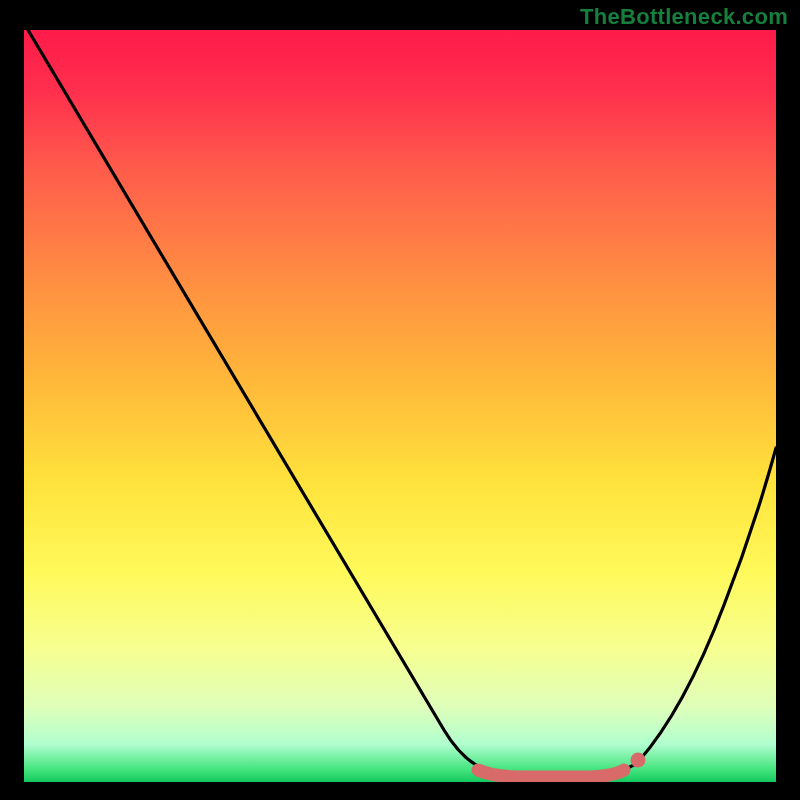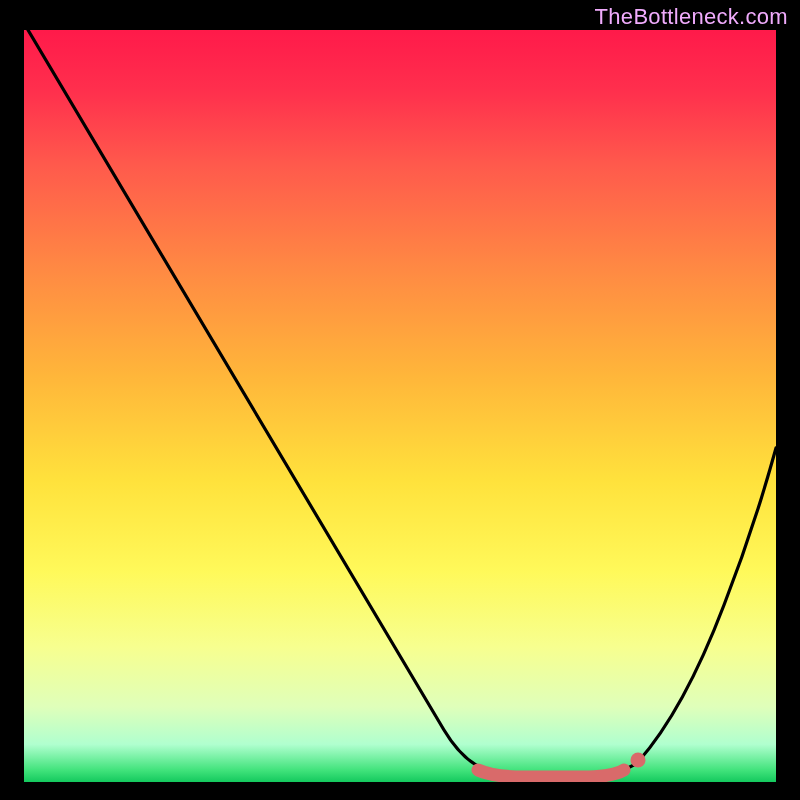--- a/index.html
+++ b/index.html
@@ -15,22 +15,22 @@
     position: relative;
     width: 800px;
     height: 800px;
     background: #000;
   }
   .attribution {
     position: absolute;
     top: 4px;
     right: 12px;
     font-size: 22px;
-    font-weight: 400;
-    color: #f0abfc;
+    font-weight: 700;
+    color: #15803d;
     letter-spacing: 0.3px;
   }
   .plot-frame {
     position: absolute;
     left: 24px;
     top: 30px;
     width: 752px;
     height: 752px;
     background: #000;
   }

